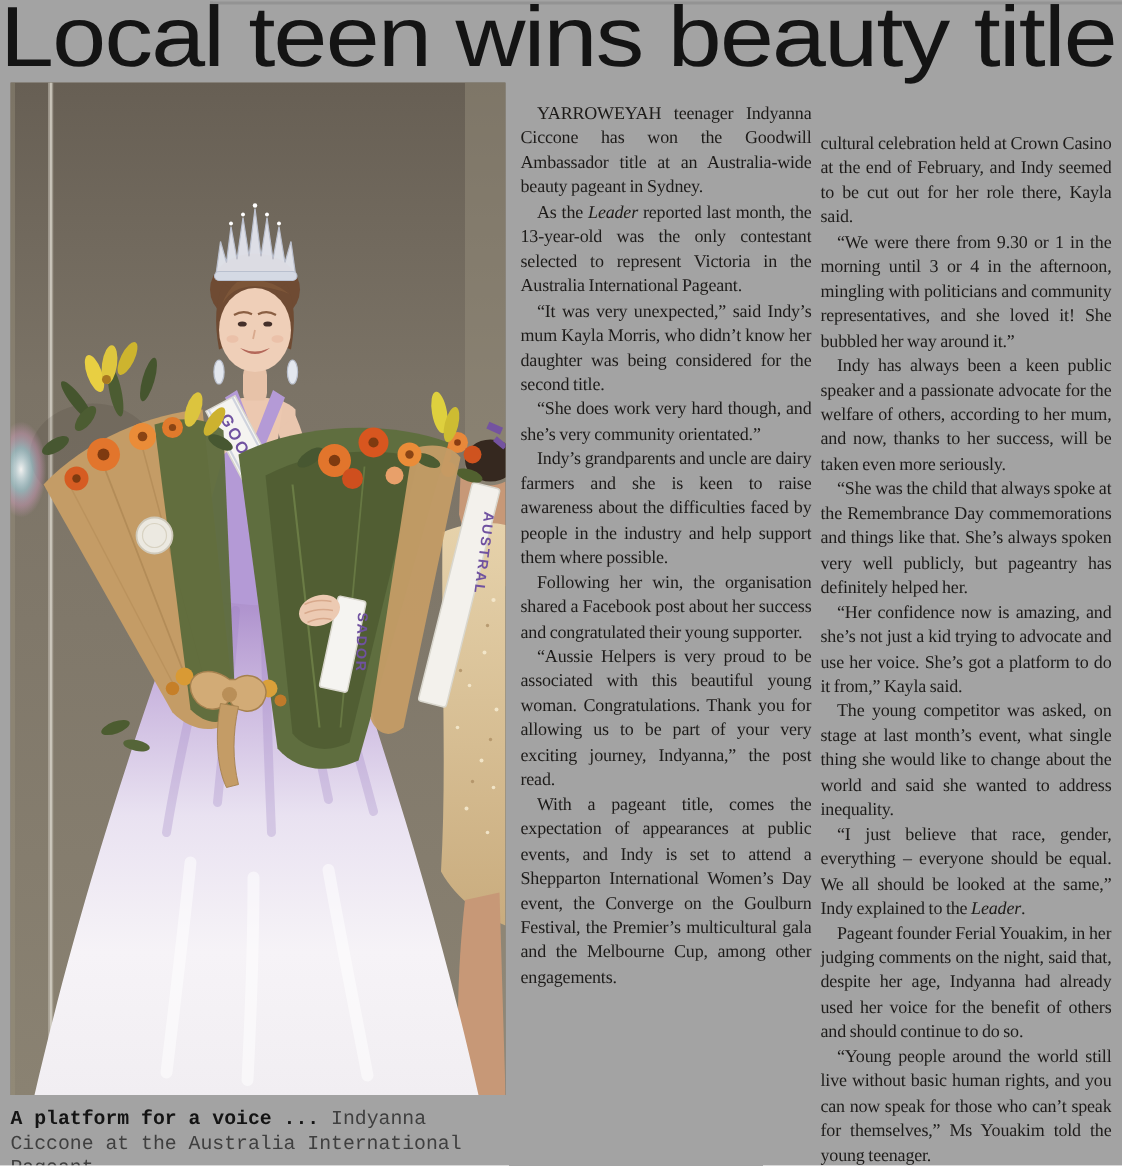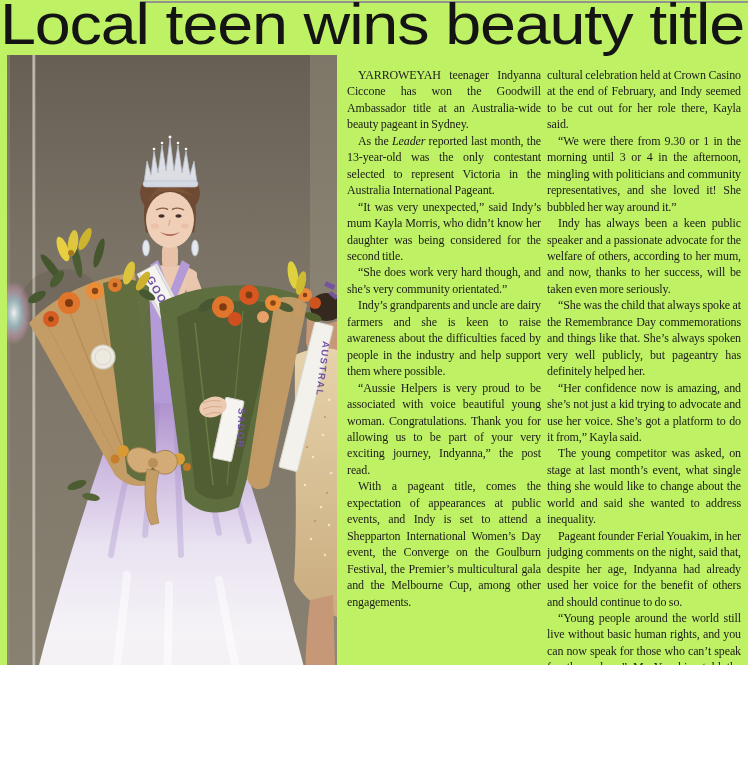--- a/index.html
+++ b/index.html
@@ -1,32 +1,32 @@
 <!DOCTYPE html>
 <html lang="en"><head>
 <meta charset="utf-8">
 <style>
   html,body{margin:0;padding:0;background:#ffffff;}
-  .page{position:relative;width:748px;height:665px;background:#bef264;overflow:hidden;
+  .page{position:relative;width:748px;height:777px;background:#a3a3a3;overflow:hidden;
         font-family:"Liberation Serif",serif;}
   .top-rule{position:absolute;left:140px;top:1px;width:608px;height:2px;background:#939393;}
   .top-tick{position:absolute;left:140px;top:1px;width:2px;height:6px;background:#939393;}
   .headline-svg{position:absolute;left:0;top:0;width:748px;height:56px;overflow:visible;}
   .photo{position:absolute;left:7px;top:55px;width:330px;height:675px;background:#7c7467;}
   .photo svg{display:block;width:100%;height:100%;}
   .caption{position:absolute;left:7px;top:738px;width:334px;
            font-family:Liberation Mono, monospace;font-size:13.2px;line-height:16.6px;
            color:#3f3f3f;}
   .caption .lead{font-weight:bold;color:#141414;}
   .col{position:absolute;top:67px;width:194px;height:714px;overflow:hidden;
        text-align:justify;font-size:12px;line-height:16.45px;color:#1d1b19;
        letter-spacing:-0.12px;word-spacing:-0.4px;
        -webkit-hyphens:auto;hyphens:auto;}
   .col p{margin:0;text-indent:11px;}
-  .col p.noindent{text-indent:0;}
+  .col p.noindent{text-indent:0;margin-top:20px;}
   #col0{left:347px;}
   #col1{left:547px;}
 </style>
 </head>
 <body>
 
 <div class="page">
 
   <div class="top-rule"></div>
   <div class="top-tick"></div>
@@ -265,27 +265,29 @@
     <span class="lead">A platform for a voice ...</span>
     <span>Indyanna Ciccone at the Australia International Pageant.</span>
   </div>
 
   <div class="col" id="col0">
       <p>YARROWEYAH teenager Indyanna Ciccone has won the Goodwill Ambassador title at an Australia-wide beauty pageant in Sydney.</p>
       <p>As the <i>Leader</i> reported last month, the 13-year-old was the only contestant selected to represent Victoria in the Australia International Pageant.</p>
       <p>“It was very unexpected,” said Indy’s mum Kayla Morris, who didn’t know her daughter was being considered for the second title.</p>
       <p>“She does work very hard though, and she’s very community orientated.”</p>
       <p>Indy’s grandparents and uncle are dairy farmers and she is keen to raise awareness about the difficulties faced by people in the industry and help support them where possible.</p>
-      <p>“Aussie Helpers is very proud to be associated with voice beautiful young woman. Congratulations. Thank you for allowing us to be part of your very exciting journey, Indyanna,” the post read.</p>
+      <p>Following her win, the organisation shared a Facebook post about her success and congratulated their young supporter.</p>
+      <p>“Aussie Helpers is very proud to be associated with this beautiful young woman. Congratulations. Thank you for allowing us to be part of your very exciting journey, Indyanna,” the post read.</p>
       <p>With a pageant title, comes the expectation of appearances at public events, and Indy is set to attend a Shepparton International Women’s Day event, the Converge on the Goulburn Festival, the Premier’s multicultural gala and the Melbourne Cup, among other engagements.</p>
     </div>
   <div class="col" id="col1">
       <p class="noindent">cultural celebration held at Crown Casino at the end of February, and Indy seemed to be cut out for her role there, Kayla said.</p>
       <p>“We were there from 9.30 or 1 in the morning until 3 or 4 in the afternoon, mingling with politicians and community representatives, and she loved it! She bubbled her way around it.”</p>
       <p>Indy has always been a keen public speaker and a passionate advocate for the welfare of others, according to her mum, and now, thanks to her success, will be taken even more seriously.</p>
       <p>“She was the child that always spoke at the Remembrance Day commemorations and things like that. She’s always spoken very well publicly, but pageantry has definitely helped her.</p>
       <p>“Her confidence now is amazing, and she’s not just a kid trying to advocate and use her voice. She’s got a platform to do it from,” Kayla said.</p>
       <p>The young competitor was asked, on stage at last month’s event, what single thing she would like to change about the world and said she wanted to address inequality.</p>
+      <p>“I just believe that race, gender, everything – everyone should be equal. We all should be looked at the same,” Indy explained to the <i>Leader</i>.</p>
       <p>Pageant founder Ferial Youakim, in her judging comments on the night, said that, despite her age, Indyanna had already used her voice for the benefit of others and should continue to do so.</p>
       <p>“Young people around the world still live without basic human rights, and you can now speak for those who can’t speak for themselves,” Ms Youakim told the young teenager.</p>
     </div>
 
 </div>
 
 </body></html>

